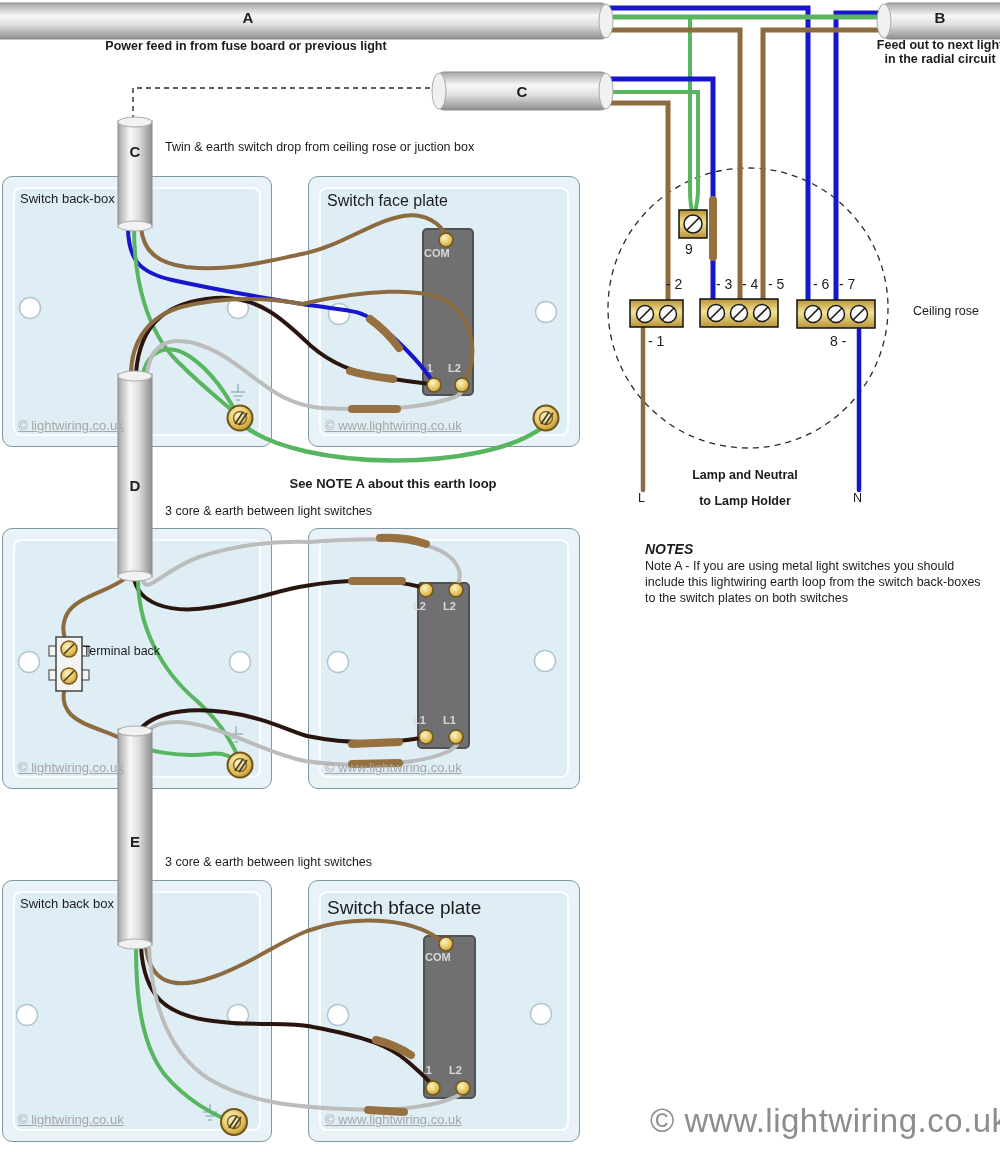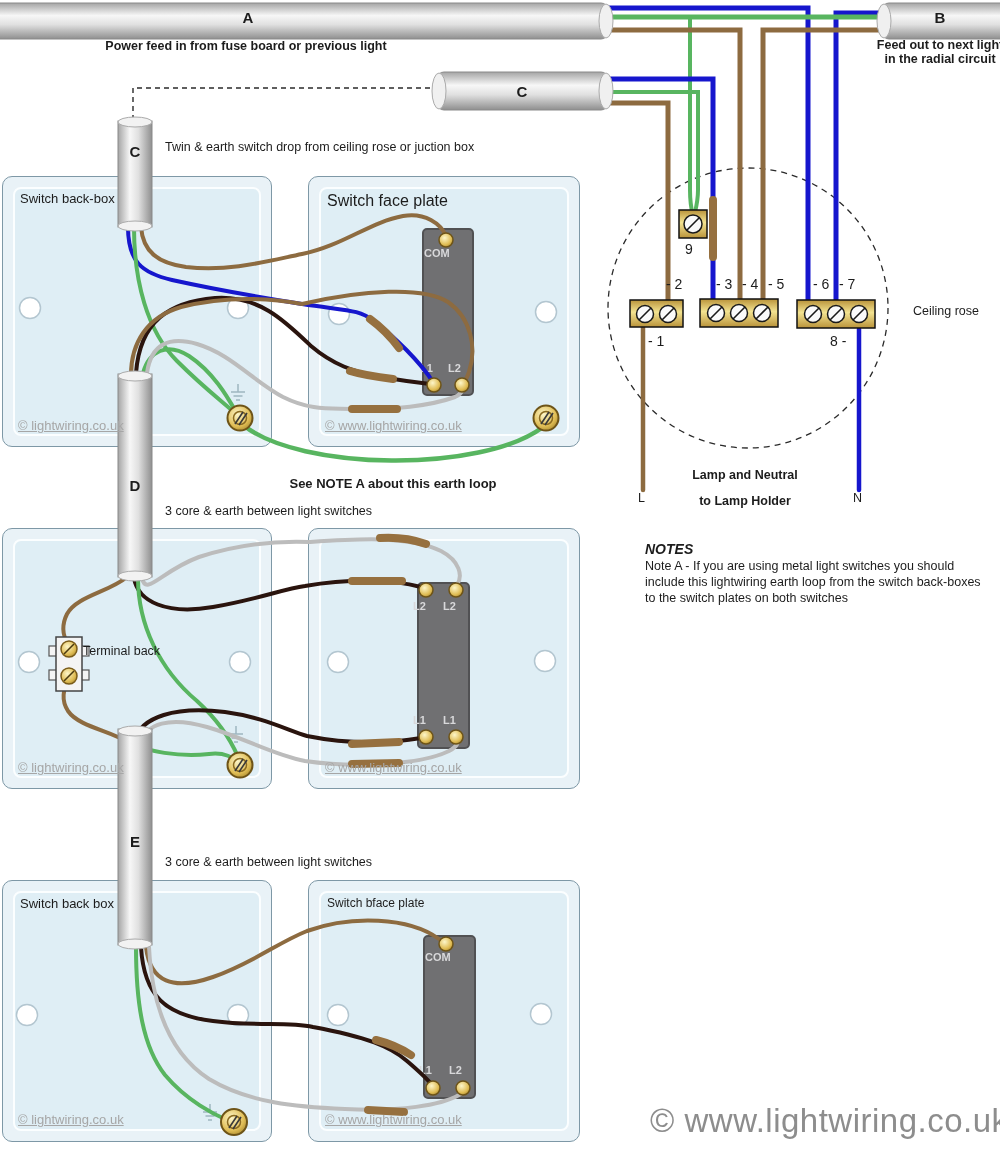--- a/index.html
+++ b/index.html
@@ -292,21 +292,21 @@
   <div class="mech-label" style="left:443px;top:600px;width:28px;">L2</div>
   <div class="mech-label" style="left:413px;top:714px;width:28px;">L1</div>
   <div class="mech-label" style="left:443px;top:714px;width:28px;">L1</div>
   <div class="txt wm" style="left:18px;top:761px;">© lightwiring.co.uk</div>
   <div class="txt wm" style="left:325px;top:761px;">© www.lightwiring.co.uk</div>
 
   <div class="txt cable-letter ctr" style="left:115px;top:833px;width:40px;">E</div>
   <div class="txt" style="left:165px;top:855px;">3 core &amp; earth between light switches</div>
 
   <div class="txt" style="left:20px;top:897px;font-size:13px;">Switch back box</div>
-  <div class="txt" style="left:327px;top:897px;font-size:12px;">Switch bface plate</div>
+  <div class="txt" style="left:327px;top:897px;font-size:19px;">Switch bface plate</div>
   <div class="mech-label" style="left:425px;top:951px;width:44px;">COM</div>
   <div class="mech-label" style="left:419px;top:1064px;width:26px;">L1</div>
   <div class="mech-label" style="left:449px;top:1064px;width:26px;">L2</div>
   <div class="txt wm" style="left:18px;top:1113px;">© lightwiring.co.uk</div>
   <div class="txt wm" style="left:325px;top:1113px;">© www.lightwiring.co.uk</div>
 
   <div class="txt footer-wm" style="left:650px;top:1102px;">© www.lightwiring.co.uk</div>
 
 </div>
 

